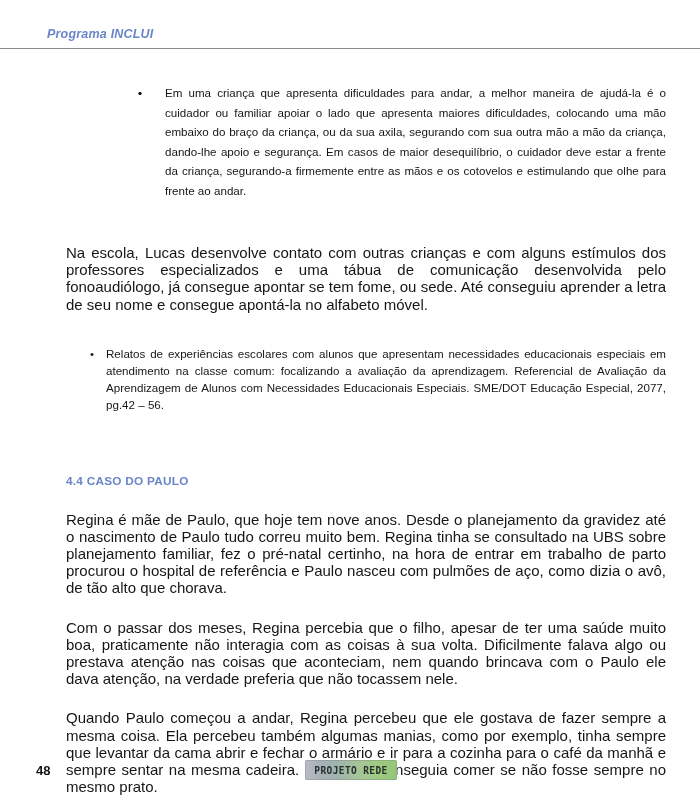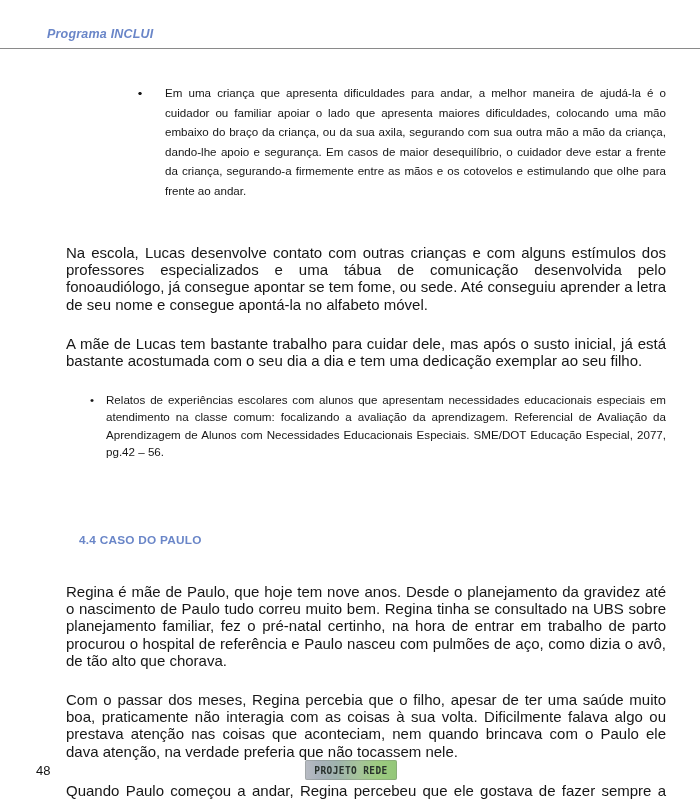--- a/index.html
+++ b/index.html
@@ -98,34 +98,34 @@
   ul.bullets li:last-child {
     margin-bottom: 0;
   }
 
   .gap-lg { height: 23px; }
   .gap-md { height: 16px; }
   .gap-sm { height: 10px; }
   .gap-xl { height: 44px; }
 
   h2.section-heading {
-    margin: 13px;
+    margin: 0;
     font-size: 11.8px;
     font-weight: bold;
     letter-spacing: 0.25px;
     color: #6a86c8;
   }
 
   
   .folio {
     position: absolute;
     left: 36px;
     bottom: 22px;
     font-size: 13px;
-    font-weight: normal;
+    font-weight: bold;
     color: #111111;
   }
   .logo {
     position: absolute;
     left: 305px;
     bottom: 20px;
     width: 92px;
     height: 20px;
     border-radius: 2px;
     background: linear-gradient(90deg,
@@ -170,21 +170,20 @@
         <span>Em uma criança que apresenta dificuldades para andar, a melhor maneira de ajudá-la é o cuidador ou familiar apoiar o lado que apresenta maiores dificuldades, colocando uma mão embaixo do braço da criança, ou da sua axila, segurando com sua outra mão a mão da criança, dando-lhe apoio e segurança. Em casos de maior desequilíbrio, o cuidador deve estar a frente da criança, segurando-a firmemente entre as mãos e os cotovelos e estimulando que olhe para frente ao andar.</span>
       </li>
     </ul>
 
     <div class="gap-xl"></div>
 
     <p class="body-text">Na escola, Lucas desenvolve contato com outras crianças e com alguns estímulos dos professores especializados e uma tábua de comunicação desenvolvida pelo fonoaudiólogo, já consegue apontar se tem fome, ou sede. Até conseguiu aprender a letra de seu nome e consegue apontá-la no alfabeto móvel.</p>
 
     <div class="gap-sm"></div>
 
-    <p class="body-text">A mãe de Lucas tem bastante trabalho para cuidar dele, mas após o susto inicial, já está bastante acostumada com o seu dia a dia e tem uma dedicação exemplar ao seu filho.</p>
 
     <div class="gap-sm"></div>
 
 
     <ul class="bullets shallow">
       <li>
         <span class="dot">•</span>
         <span>Relatos de experiências escolares com alunos que apresentam necessidades educacionais especiais em atendimento na classe comum: focalizando a avaliação da aprendizagem. Referencial de Avaliação da Aprendizagem de Alunos com Necessidades Educacionais Especiais. SME/DOT Educação Especial, 2077, pg.42 – 56.</span>
       </li>
     </ul>

